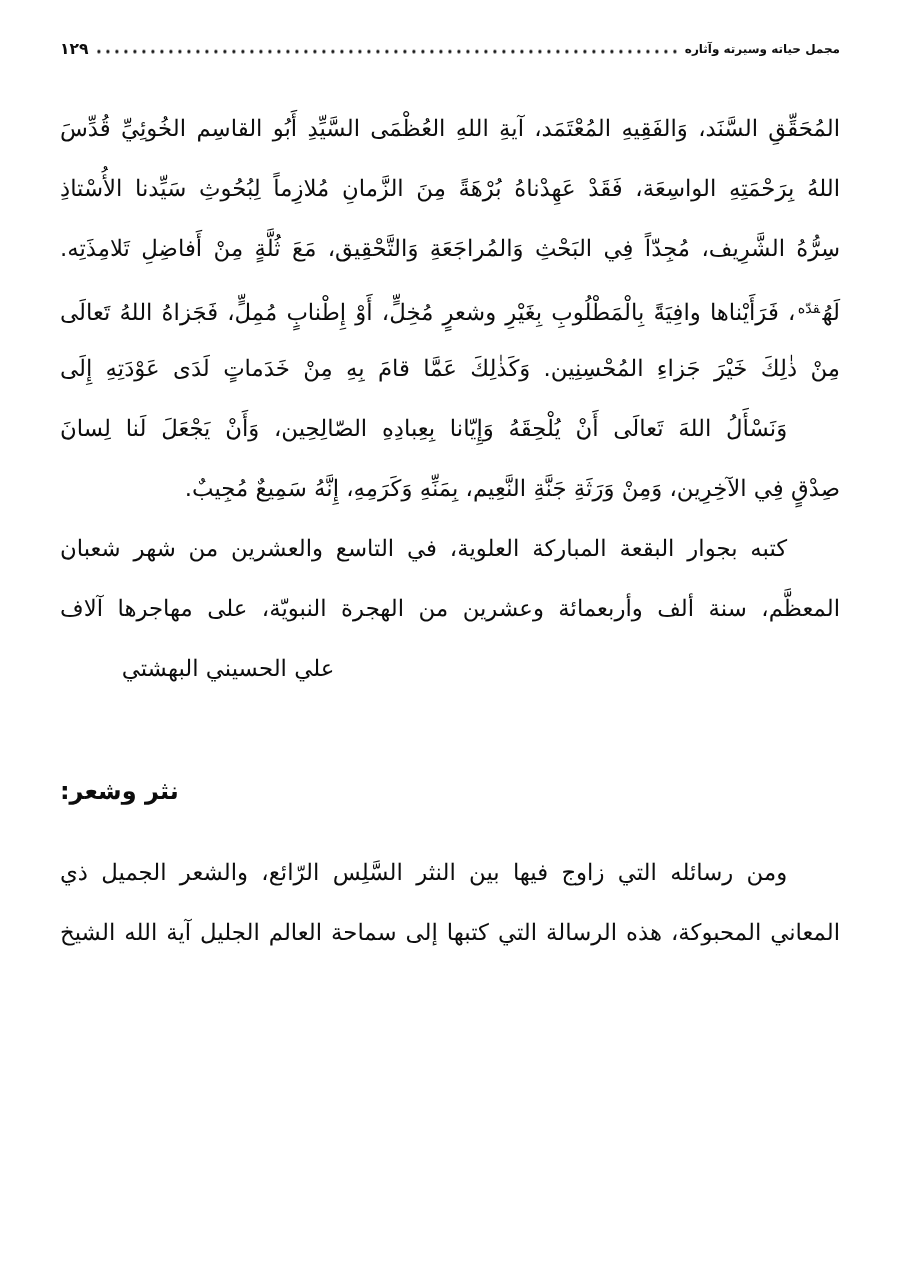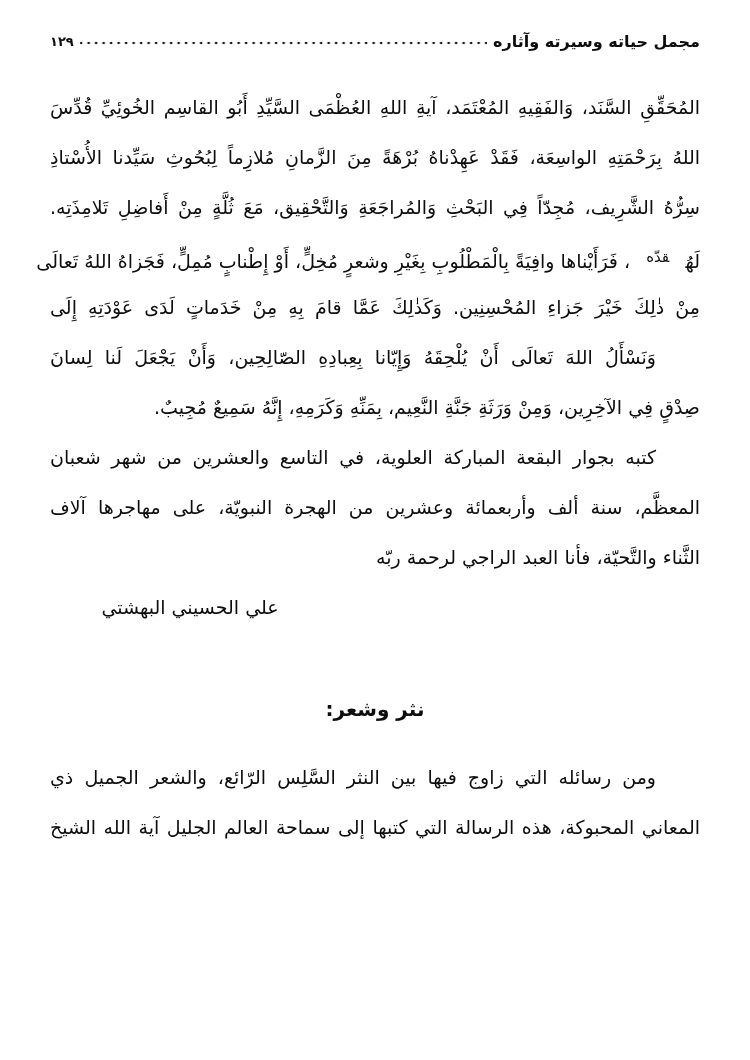--- a/index.html
+++ b/index.html
@@ -17,21 +17,21 @@
   }
   
   .header {
     display: flex;
     align-items: center;
     height: 22px;
     font-weight: bold;
   }
   .header-title {
     white-space: nowrap;
-    font-size: 16px;
+    font-size: 10px;
   }
   .leader {
     flex: 1 1 auto;
     height: 8px;
     margin: 4px 6px 0 6px;
     background-image: radial-gradient(circle, #1a1a1a 1.2px, transparent 1.6px);
     background-size: 7.5px 8px;
     background-repeat: repeat-x;
     background-position: center;
   }
@@ -45,38 +45,38 @@
   .line {
     height: 50px;
     line-height: 50px;
     white-space: nowrap;
     overflow: visible;
   }
   .just  { text-align: justify; text-align-last: justify; }
   .endln { text-align: right; text-align-last: right; }
   .indent { padding-right: 44px; }
   .honorific {
-    font-size: 15px;
+    font-size: 12px;
     vertical-align: 6px;
-    margin: 0 16px;
+    margin: 0 2px;
   }
   .signature {
     height: 50px;
     line-height: 50px;
     text-align: center;
     padding-right: 370px;
     white-space: nowrap;
     font-size: 19px;
   }
   .section-heading {
     margin-top: 52px;
     margin-bottom: 18px;
     height: 50px;
     line-height: 50px;
-    text-align: center;
+    text-align: left;
     font-weight: bold;
     font-size: 20px;
   }
 </style>
 </head>
 <body>
 
 <div class="page">
 
   <div class="header">
@@ -92,21 +92,20 @@
     <div class="line just">سِرُّهُ الشَّرِيف، مُجِدّاً فِي البَحْثِ وَالمُراجَعَةِ وَالتَّحْقِيق، مَعَ ثُلَّةٍ مِنْ أَفاضِلِ تَلامِذَتِه.</div>
 
     <div class="line just"><span>لَهُ</span><span class="honorific">قدّه</span><span>، فَرَأَيْناها وافِيَةً بِالْمَطْلُوبِ بِغَيْرِ وشعرٍ مُخِلٍّ، أَوْ إِطْنابٍ مُمِلٍّ، فَجَزاهُ اللهُ تَعالَى</span></div>
     <div class="line just">مِنْ ذٰلِكَ خَيْرَ جَزاءِ المُحْسِنِين. وَكَذٰلِكَ عَمَّا قامَ بِهِ مِنْ خَدَماتٍ لَدَى عَوْدَتِهِ إِلَى</div>
 
     <div class="line just indent">وَنَسْأَلُ اللهَ تَعالَى أَنْ يُلْحِقَهُ وَإِيّانا بِعِبادِهِ الصّالِحِين، وَأَنْ يَجْعَلَ لَنا لِسانَ</div>
     <div class="line endln">صِدْقٍ فِي الآخِرِين، وَمِنْ وَرَثَةِ جَنَّةِ النَّعِيم، بِمَنِّهِ وَكَرَمِهِ، إِنَّهُ سَمِيعٌ مُجِيبٌ.</div>
 
     <div class="line just indent">كتبه بجوار البقعة المباركة العلوية، في التاسع والعشرين من شهر شعبان</div>
     <div class="line just">المعظَّم، سنة ألف وأربعمائة وعشرين من الهجرة النبويّة، على مهاجرها آلاف</div>
-    <div class="line endln">الثَّناء والتَّحيّة، فأنا العبد الراجي لرحمة ربّه</div>
 
     <div class="signature">علي الحسيني البهشتي</div>
 
     <div class="section-heading">نثر وشعر:</div>
 
     <div class="line just indent">ومن رسائله التي زاوج فيها بين النثر السَّلِس الرّائع، والشعر الجميل ذي</div>
     <div class="line just">المعاني المحبوكة، هذه الرسالة التي كتبها إلى سماحة العالم الجليل آية الله الشيخ</div>
 
   </div>
 </div>

